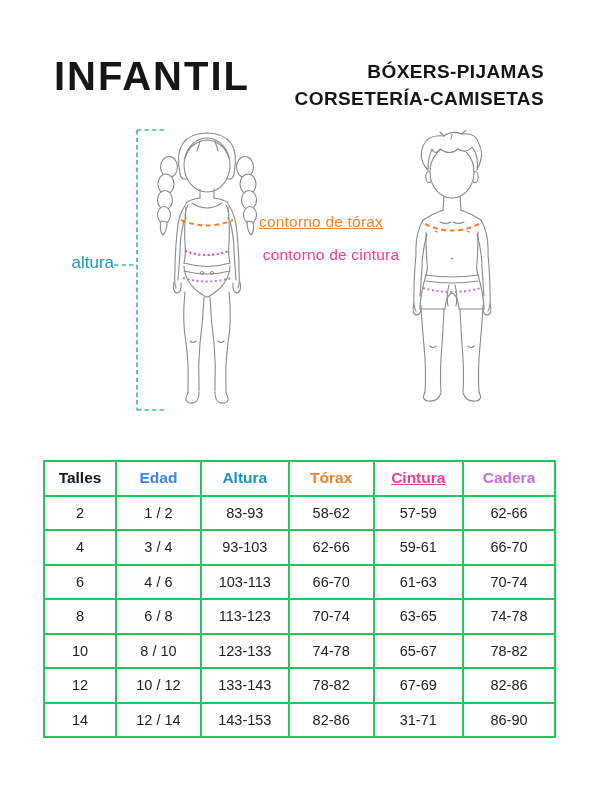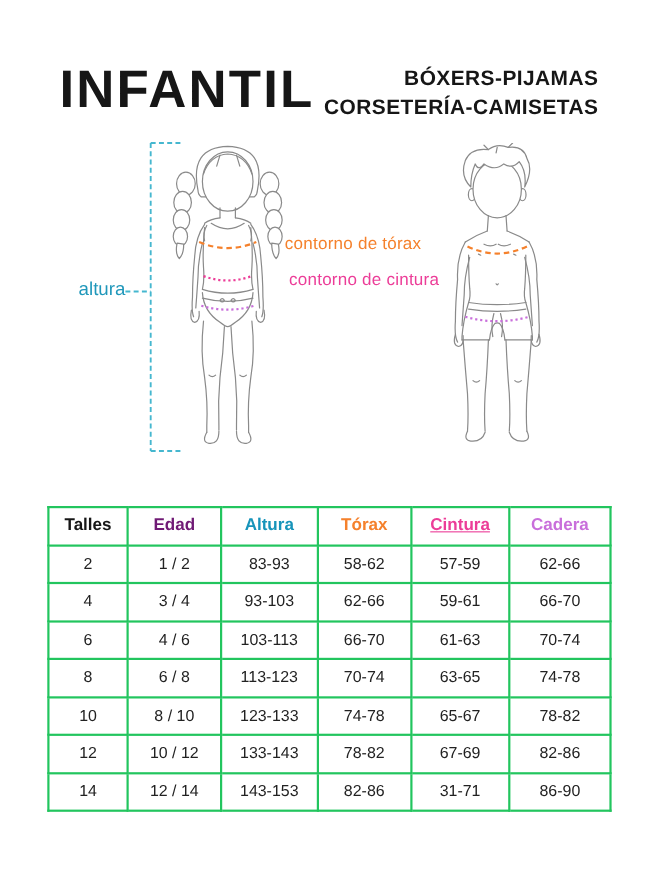--- a/index.html
+++ b/index.html
@@ -8,37 +8,37 @@
     position:relative;
     width:600px; height:800px;
     margin:0 auto;
     background:#ffffff;
     font-family:"Liberation Sans","DejaVu Sans",sans-serif;
     overflow:hidden;
   }
   
   .main-title {
     position:absolute; left:54px; top:54px;
-    font-size:48px; font-weight:800; letter-spacing:2px;
+    font-size:40px; font-weight:800; letter-spacing:2px;
     color:#161616;
   }
   .subtitle {
     position:absolute; right:56px; top:58px;
     text-align:right;
     font-size:19px; font-weight:700; letter-spacing:0.4px;
     line-height:27px; color:#161616;
   }
   
   .diagram { position:absolute; left:0; top:0; width:600px; height:430px; }
   .altura-label {
     position:absolute; left:60px; top:253px; width:54px;
     text-align:right; font-size:17px; color:var(--c-altura);
   }
   .measure-label { position:absolute; transform:translateX(-50%); font-size:15.5px; letter-spacing:0.2px; white-space:nowrap; }
-  .lbl-torax   { left:321px; top:213px; color:var(--c-torax); }
+  .lbl-torax   { left:321px; top:213px; color:var(--c-torax);text-decoration:underline; }
   .lbl-cintura { left:331px; top:246px; color:var(--c-cintura); }
   .lbl-cadera  { left:330px; top:270px; color:var(--c-cadera); }
   svg .outline { fill:none; stroke:#8a8a8a; stroke-width:1.1; stroke-linecap:round; stroke-linejoin:round; }
   svg .filled  { fill:#ffffff; stroke:#8a8a8a; stroke-width:1.1; stroke-linejoin:round; }
   svg .dash-torax   { fill:none; stroke:var(--c-torax);   stroke-width:2;   stroke-dasharray:5 3.5; }
   svg .dot-cintura  { fill:none; stroke:var(--c-cintura); stroke-width:2;   stroke-dasharray:2 2.6; }
   svg .dot-cadera   { fill:none; stroke:var(--c-cadera);  stroke-width:2;   stroke-dasharray:2 2.6; }
   svg .dash-altura  { fill:none; stroke:var(--c-altura-line); stroke-width:1.7; stroke-dasharray:4.5 3; }
   
   .note {
@@ -194,21 +194,21 @@
       <col class="c1">
         <col class="c2">
         <col class="c3">
         <col class="c4">
         <col class="c5">
         <col class="c6">
     </colgroup>
     <thead>
       <tr>
           <th style="color: rgb(22, 22, 22);">Talles</th>
-          <th style="color: #701a75; border-radius: 17px;">Edad</th>
+          <th style="color: #3b82f6; border-radius: 17px;">Edad</th>
           <th style="color: rgb(23, 148, 186);">Altura</th>
           <th style="color: rgb(245, 129, 44);">Tórax</th>
           <th style="color: rgb(236, 61, 152); text-decoration: underline;">Cintura</th>
           <th style="color: rgb(201, 111, 219);">Cadera</th>
         </tr>
     </thead>
     <tbody>
         <tr>
           <td>2</td>
           <td>1 / 2</td>

